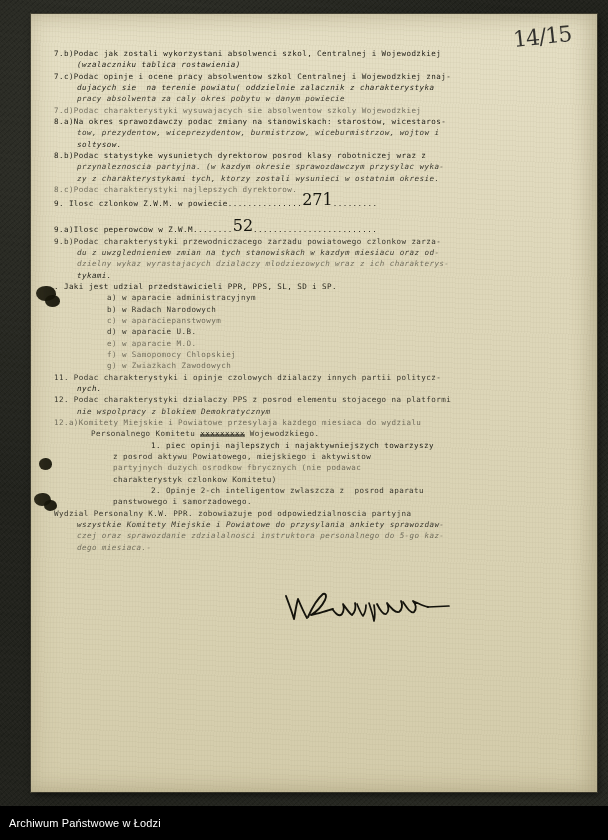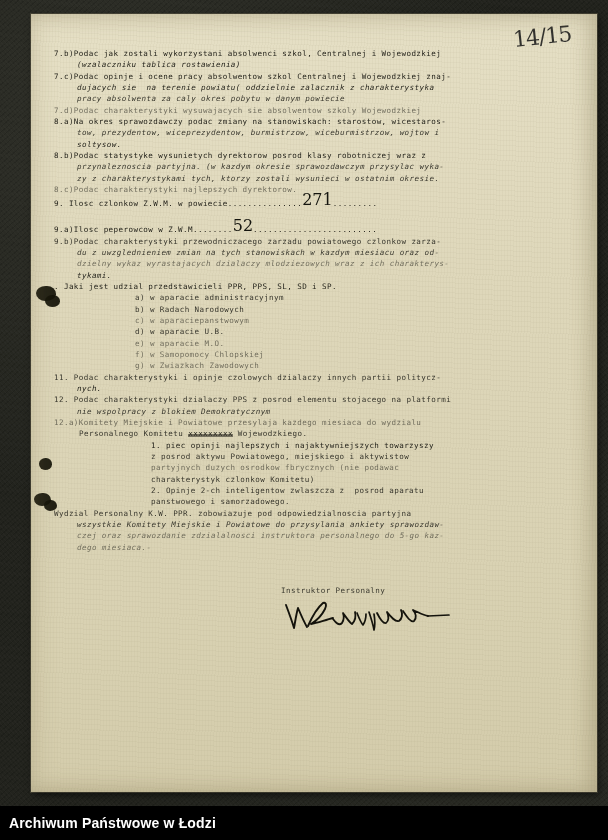--- a/index.html
+++ b/index.html
@@ -104,24 +104,24 @@
     position: relative;
     padding-left: 23px;
     opacity: .93;
   }
   
   .tline.faint   { opacity: .62; }
   .tline.strong  { opacity: 1;  color: #1e1d16; }
   .tline.gap     { height: 11.35px; }
 
   .indent1 { padding-left: 46px; font-style: italic; }
-  .indent2 { padding-left: 48px; }
-  .indent3 { padding-left: 104px; }
+  .indent2 { padding-left: 60px; }
+  .indent3 { padding-left: 76px; }
   .indent4 { padding-left: 120px; }
-  .indent5 { padding-left: 120px; }
+  .indent5 { padding-left: 82px; }
 
   
   .hand {
     font-family: "DejaVu Serif", serif;
     font-size: 16px;
     color: #15150f;
     letter-spacing: 0;
     position: relative;
     top: -1px;
   }
@@ -172,22 +172,22 @@
     bottom: 0;
     width: 100%;
     height: 34px;
     background: #000000;
     display: flex;
     align-items: center;
   }
   #archive-footer-label {
     color: #ffffff;
     font-family: "Liberation Sans", sans-serif;
-    font-size: 14px;
-    font-weight: bold;
+    font-size: 11px;
+    font-weight: normal;
     padding-left: 9px;
     letter-spacing: .15px;
   }
 </style>
 </head>
 <body>
 
 <div id="scan-backdrop"></div>
 
 <div id="paper">
@@ -196,21 +196,20 @@
 
   <div id="typescript"><div class="tline strong">7.b)Podac jak zostali wykorzystani absolwenci szkol, Centralnej i Wojewodzkiej</div><div class="tline indent1 strong">(wzalaczniku tablica rostawienia)</div><div class="tline strong">7.c)Podac opinje i ocene pracy absolwentow szkol Centralnej i Wojewodzkiej znaj-</div><div class="tline indent1 strong">dujacych sie  na terenie powiatu( oddzielnie zalacznik z charakterystyka</div><div class="tline indent1">pracy absolwenta za caly okres pobytu w danym powiecie</div><div class="tline faint">7.d)Podac charakterystyki wysuwajacych sie absolwentow szkoly Wojewodzkiej</div><div class="tline strong">8.a)Na okres sprawozdawczy podac zmiany na stanowiskach: starostow, wicestaros-</div><div class="tline indent1">tow, prezydentow, wiceprezydentow, burmistrzow, wiceburmistrzow, wojtow i</div><div class="tline indent1 strong">soltysow.</div><div class="tline strong">8.b)Podac statystyke wysunietych dyrektorow posrod klasy robotniczej wraz z</div><div class="tline indent1">przynaleznoscia partyjna. (w kazdym okresie sprawozdawczym przysylac wyka-</div><div class="tline indent1">zy z charakterystykami tych, ktorzy zostali wysunieci w ostatnim okresie.</div><div class="tline faint">8.c)Podac charakterystyki najlepszych dyrektorow.</div><div class="tline strong">9. Ilosc czlonkow Z.W.M. w powiecie...............<span class="hand">271</span>.........</div><div class="tline gap"></div><div class="tline strong">9.a)Ilosc peperowcow w Z.W.M........<span class="hand">52</span>.........................</div><div class="tline">9.b)Podac charakterystyki przewodniczacego zarzadu powiatowego czlonkow zarza-</div><div class="tline indent1">du z uwzglednieniem zmian na tych stanowiskach w kazdym miesiacu oraz od-</div><div class="tline indent1 faint">dzielny wykaz wyrastajacych dzialaczy mlodziezowych wraz z ich charakterys-</div><div class="tline indent1 strong">tykami.</div><div class="tline strong">. Jaki jest udzial przedstawicieli PPR, PPS, SL, SD i SP.</div><div class="tline indent3">a) w aparacie administracyjnym</div><div class="tline indent3">b) w Radach Narodowych</div><div class="tline indent3 faint">c) w aparaciepanstwowym</div><div class="tline indent3">d) w aparacie U.B.</div><div class="tline indent3 faint">e) w aparacie M.O.</div><div class="tline indent3 faint">f) w Samopomocy Chlopskiej</div><div class="tline indent3 faint">g) w Zwiazkach Zawodowych</div><div class="tline">11. Podac charakterystyki i opinje czolowych dzialaczy innych partii politycz-</div><div class="tline indent1 strong">nych.</div><div class="tline">12. Podac charakterystyki dzialaczy PPS z posrod elementu stojacego na platformi</div><div class="tline indent1">nie wspolpracy z blokiem Demokratycznym</div><div class="tline faint">12.a)Komitety Miejskie i Powiatowe przesylaja kazdego miesiaca do wydzialu</div><div class="tline indent2">Personalnego Komitetu <span class="overtype">xxxxxxxxx</span> Wojewodzkiego.</div><div class="tline indent4 strong">1. piec opinji najlepszych i najaktywniejszych towarzyszy</div><div class="tline indent5">z posrod aktywu Powiatowego, miejskiego i aktywistow</div><div class="tline indent5 faint">partyjnych duzych osrodkow fbrycznych (nie podawac</div><div class="tline indent5">charakterystyk czlonkow Komitetu)</div><div class="tline indent4">2. Opinje 2-ch inteligentow zwlaszcza z  posrod aparatu</div><div class="tline indent5">panstwowego i samorzadowego.</div><div class="tline">Wydzial Personalny K.W. PPR. zobowiazuje pod odpowiedzialnoscia partyjna</div><div class="tline indent1">wszystkie Komitety Miejskie i Powiatowe do przysylania ankiety sprawozdaw-</div><div class="tline indent1 faint">czej oraz sprawozdanie zdzialalnosci instruktora personalnego do 5-go kaz-</div><div class="tline indent1 faint">dego miesiaca.-</div></div>
 
   <div class="blot" style="left:5px; top:272px; width:20px; height:15px;"></div>
   <div class="blot" style="left:14px; top:281px; width:15px; height:12px;"></div>
   <div class="blot" style="left:8px; top:444px; width:13px; height:12px;"></div>
   <div class="blot" style="left:3px; top:479px; width:17px; height:13px;"></div>
   <div class="blot" style="left:13px; top:486px; width:13px; height:11px;"></div>
 
   <div id="signature-block">
-    <div id="signature-title">Instruktor Personalny</div>
     <div id="signature-mark">
       <svg width="200" height="34" viewBox="0 0 200 34" aria-hidden="true">
         <g fill="none" stroke="#14130c" stroke-linecap="round" stroke-linejoin="round">
           <path d="M5 6 C8 14, 11 22, 13 29 C14 24, 15 16, 17 9 C20 16, 23 23, 26 28" stroke-width="1.9"></path>
           <path d="M27 27 C31 18, 36 9, 42 4 C45 3, 46 6, 44 10 C41 16, 35 22, 30 25
                    C36 24, 44 21, 52 19" stroke-width="1.9"></path>
           <path d="M52 20 C55 24, 58 27, 61 24 C63 21, 63 17, 62 14
                    C65 18, 68 23, 71 25 C74 22, 75 17, 74 13" stroke-width="1.8"></path>
           <path d="M76 14 C78 19, 80 24, 82 26 C84 23, 85 19, 85 15" stroke-width="1.7"></path>
           <path d="M88 13 C90 19, 92 25, 93 31 C94 27, 94 21, 93 15" stroke-width="1.7"></path>

